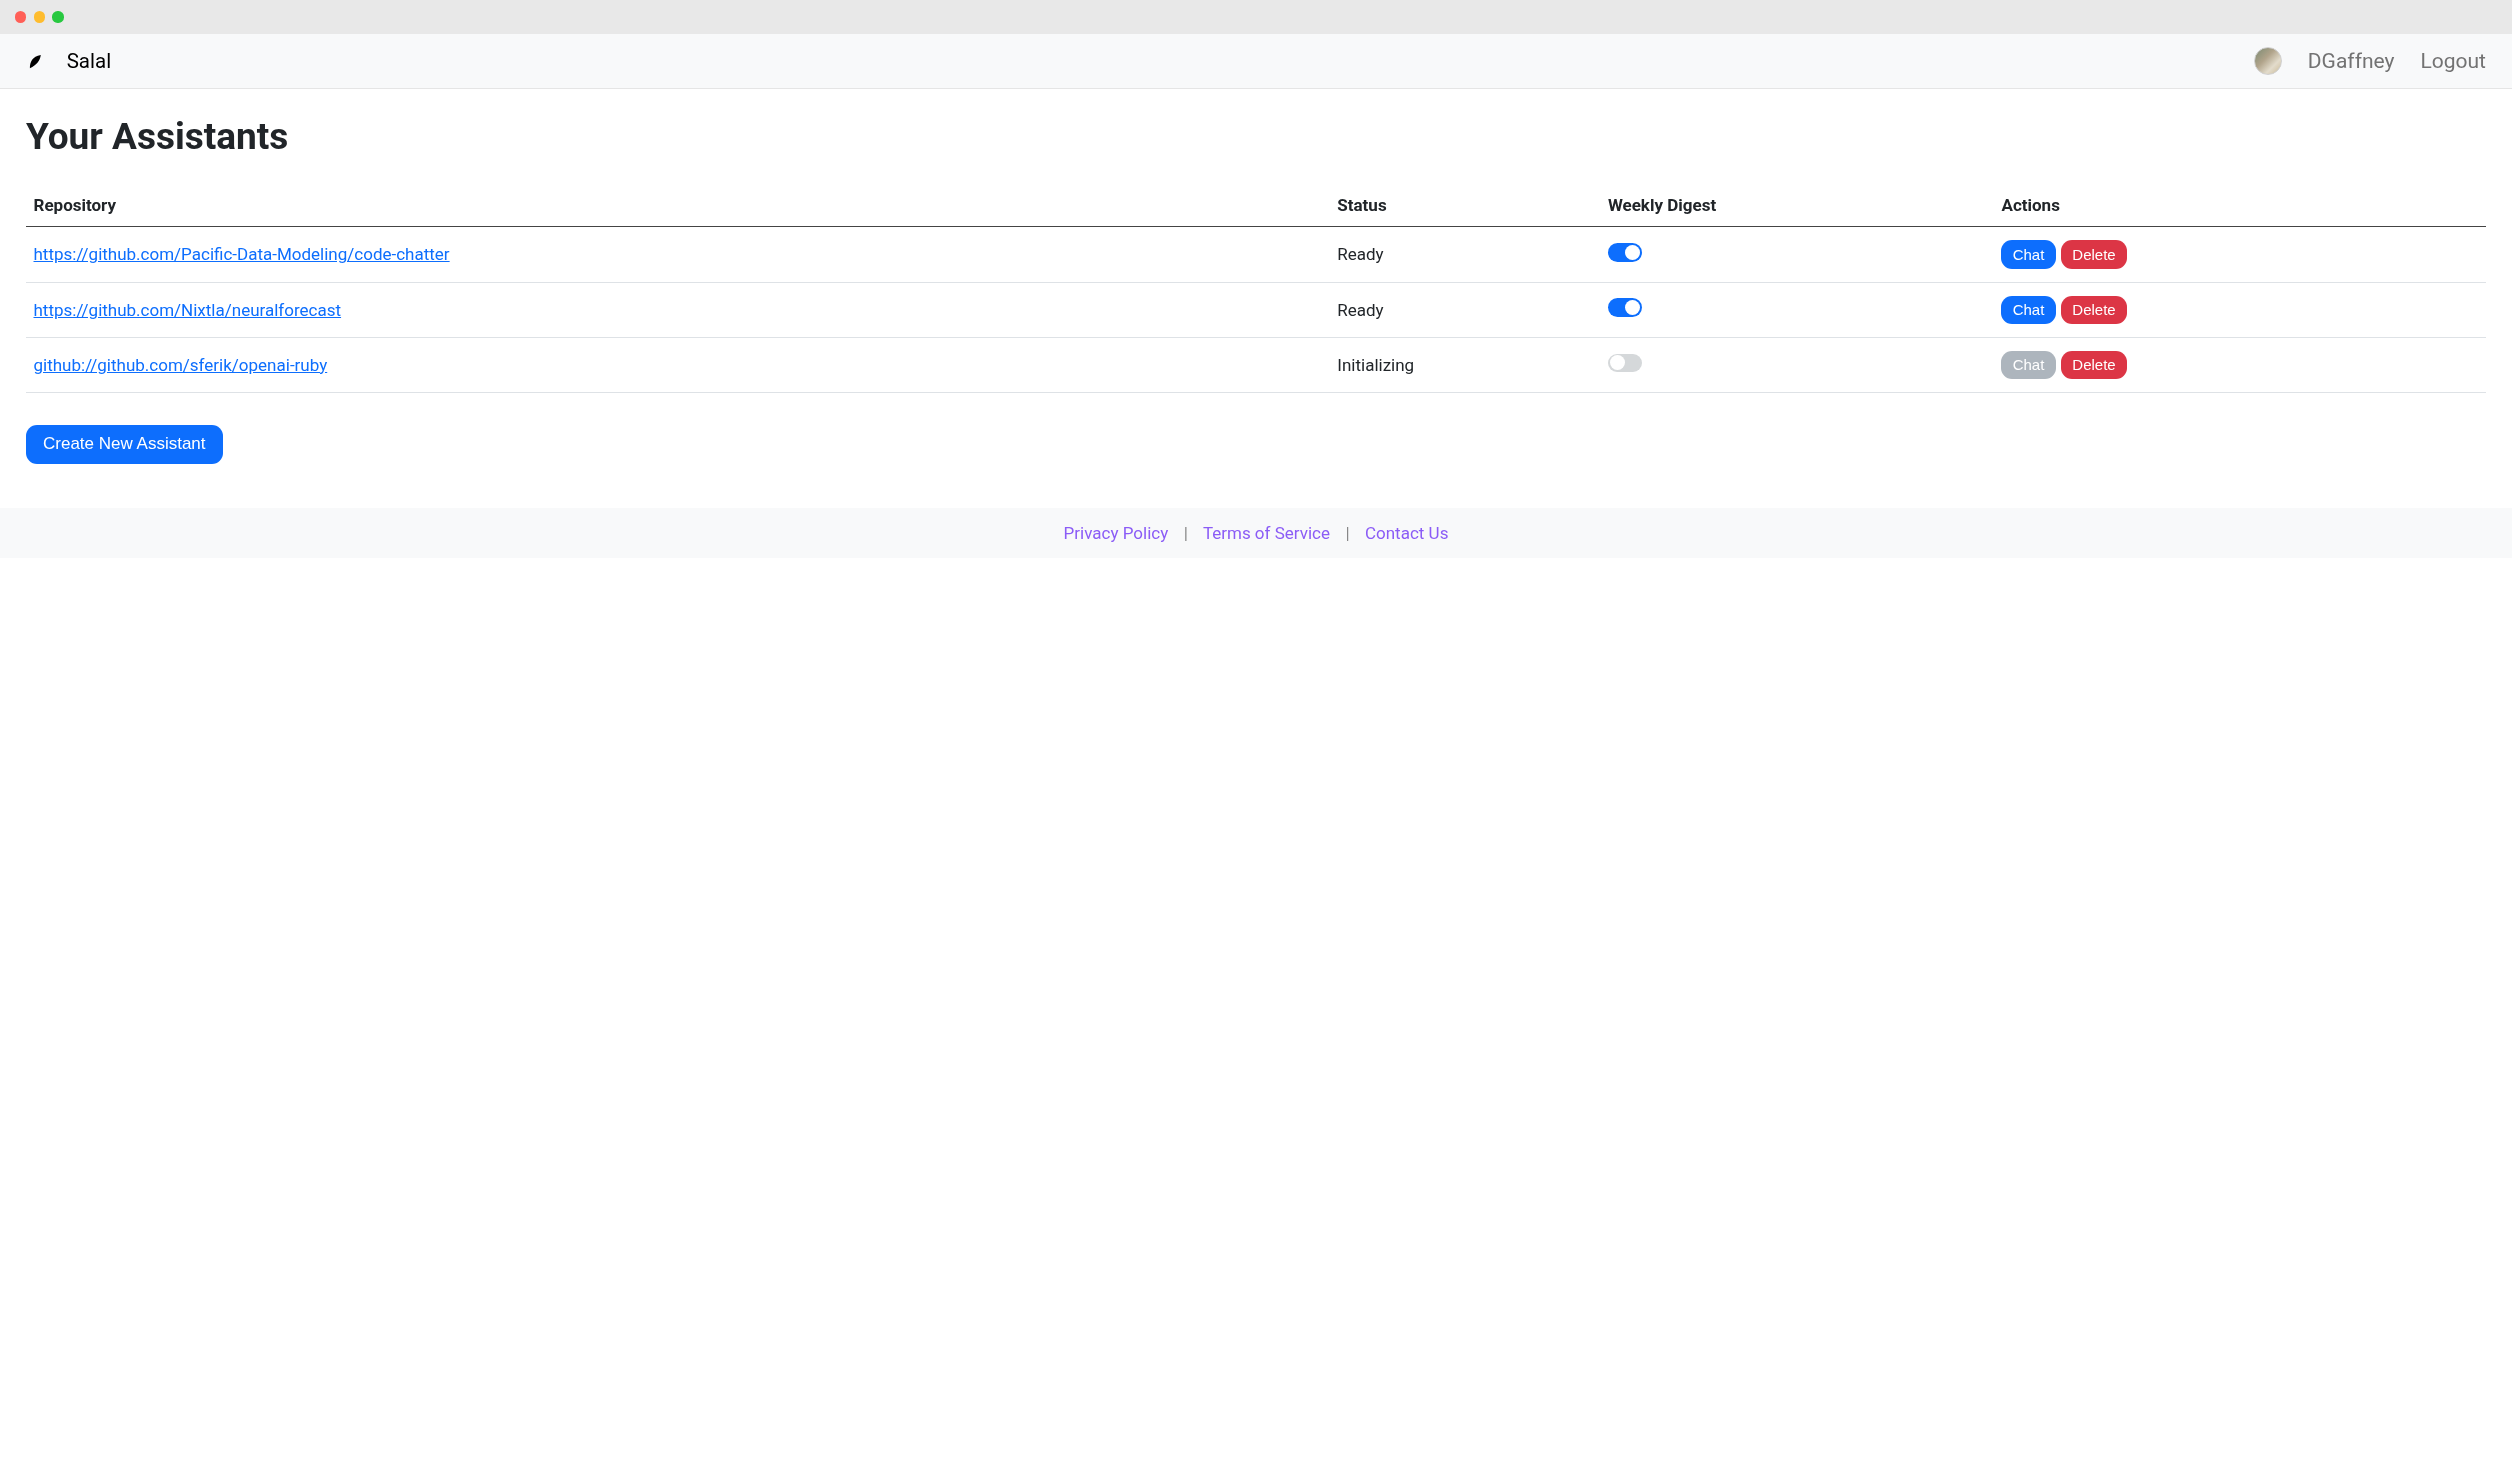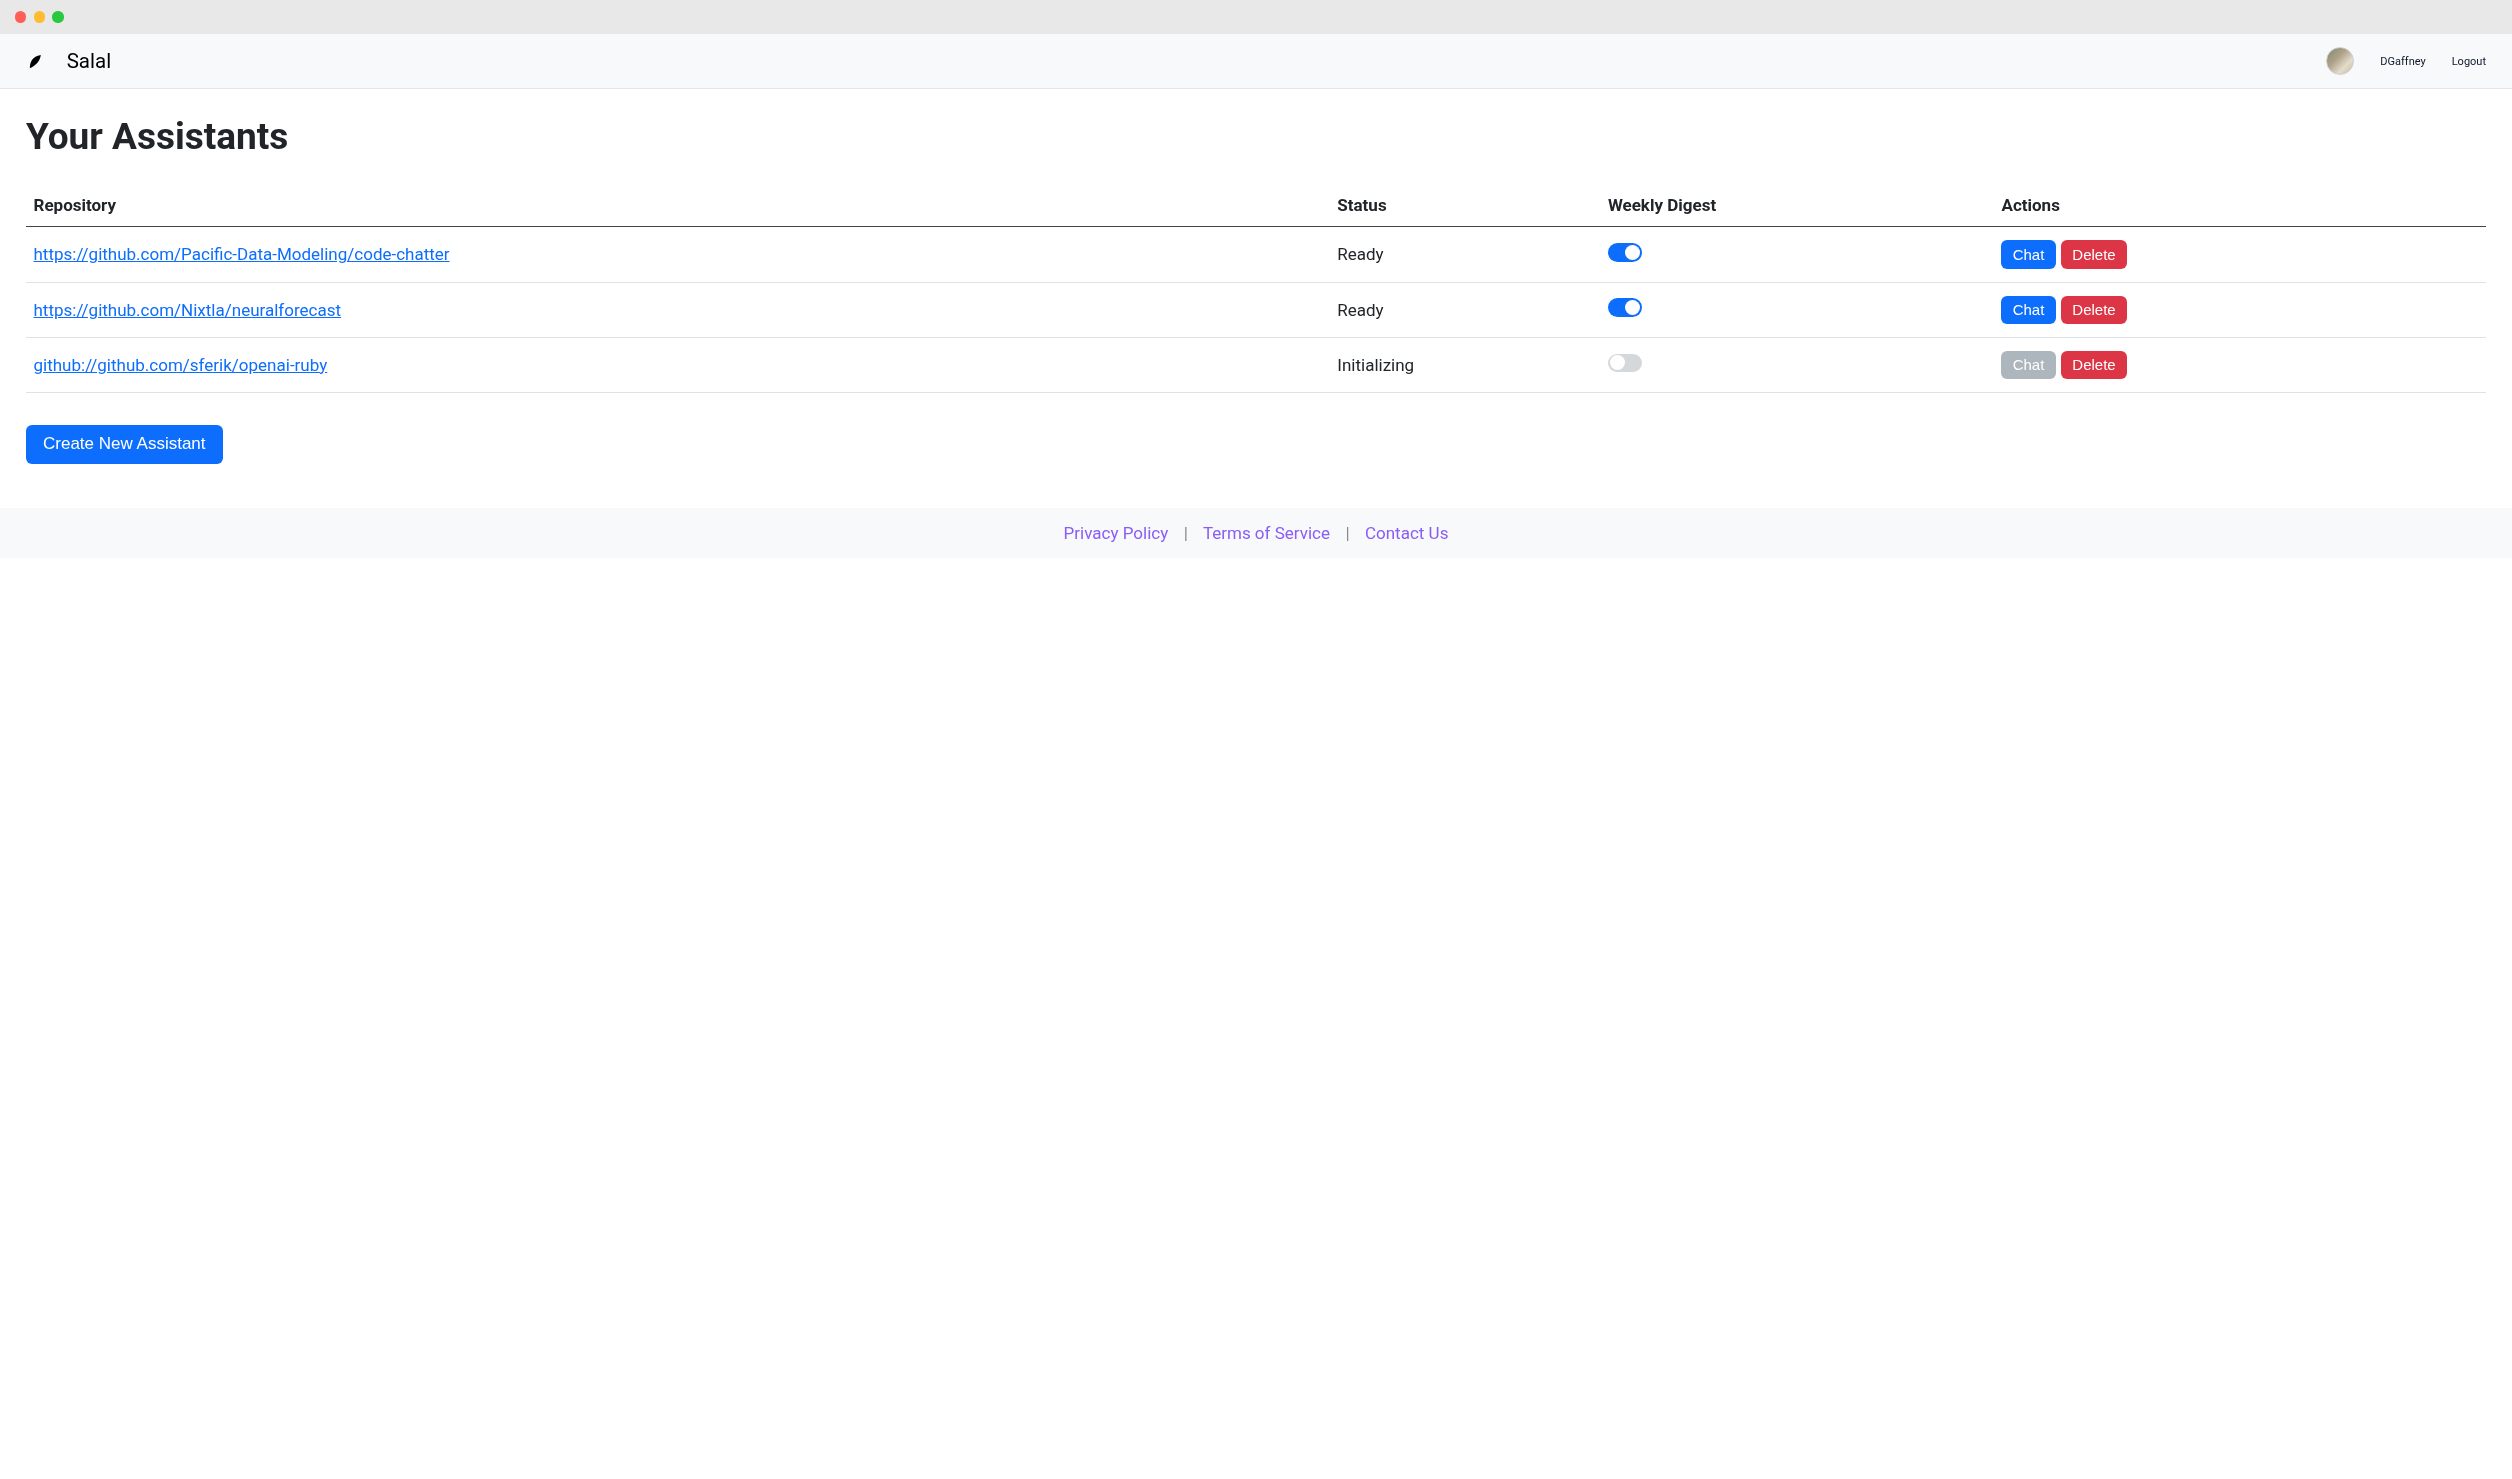--- a/index.html
+++ b/index.html
@@ -53,23 +53,23 @@
       gap: 26px;
     }
     .avatar {
       width: 28px;
       height: 28px;
       border-radius: 50%;
       background: linear-gradient(135deg, #7a8a72 0%, #b0a38a 40%, #e3dccc 70%, #c9b895 100%);
       border: 0.9px solid #d0d0d0;
     }
     .nav-link {
-      color: #0f172a;
+      color: #737373;
       text-decoration: none;
-      font-size: 11px;
+      font-size: 21px;
     }
     .container {
       padding: 26px;
     }
     h1.page-title {
       font-size: 37px;
       font-weight: 700;
       margin-bottom: 26px;
     }
     table.assistants {
@@ -113,21 +113,21 @@
       width: 15px;
       height: 15px;
       background: #fff;
       border-radius: 50%;
     }
     .toggle-on .toggle-knob { right: 1.9px; }
     .toggle-off .toggle-knob { left: 1.9px; }
     .btn {
       display: inline-block;
       padding: 5.6px 11.2px;
-      border-radius: 6px;
+      border-radius: 11px;
       border: none;
       font-size: 15px;
       color: #fff;
       cursor: pointer;
       text-align:center;
     }
     .btn-primary { background: #0d6efd; }
     .btn-danger  { background: #dc3545; }
     .btn-secondary { background: #adb5bd; }
     .btn + .btn { margin-left: 5.6px; }

